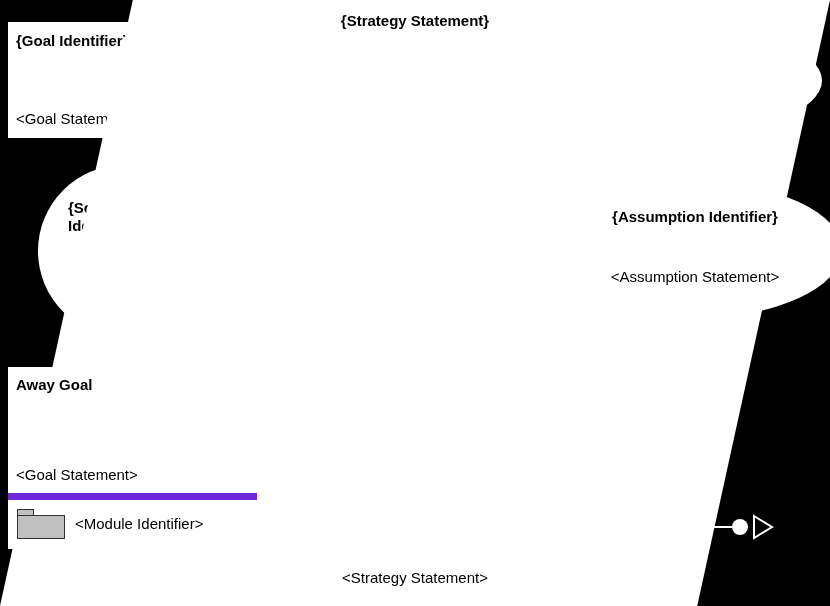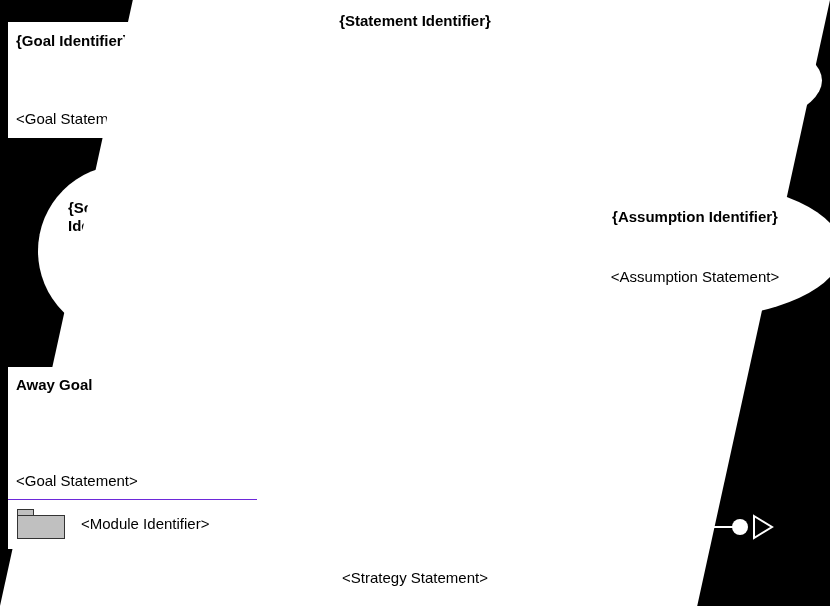--- a/index.html
+++ b/index.html
@@ -137,21 +137,21 @@
   #away-goal-node {
     left: 8px; top: 367px;
     width: 249px; height: 182px;
     padding: 0;
   }
   #away-goal-node .ag-top {
     position: relative;
     height: 133px;
     box-sizing: border-box;
     padding: 9px 8px 0 8px;
-    border-bottom: 1px solid #6d28d9;
+    border-bottom: 7px solid #6d28d9;
   }
   #away-goal-node .ag-top .stmt {
     position: absolute;
     left: 8px; bottom: 9px;
   }
   #away-goal-node .ag-bottom {
     position: relative;
     height: 48px;
     display: flex;
     align-items: center;
@@ -173,21 +173,21 @@
   }
   .folder-icon .body {
     position: absolute;
     left: 0; top: 6px;
     width: 48px; height: 24px;
     background: #c0c0c0;
     border: 1px solid #333333;
     box-sizing: border-box;
   }
   #away-goal-node .module-label {
-    margin-left: 16px;
+    margin-left: 10px;
   }
 
   
   #undeveloped-marker {
     position: absolute;
     left: 316px; top: 362px;
     width: 50px; height: 24px;
   }
 
   
@@ -226,21 +226,21 @@
 
   <div class="node" id="solution-node">
     <div class="ident">{Solution
 Identifier}</div>
     <div class="stmt">&lt;Solution
 Statement&gt;</div>
   </div>
 
   <div id="strategy-node">
     <div class="para-shape"></div>
-    <div class="ident">{Statement Identifier}</div>
+    <div class="ident">{Strategy Statement}</div>
     <div class="stmt">&lt;Strategy Statement&gt;</div>
   </div>
 
   <div class="node" id="assumption-node">
     <div class="ident">{Assumption Identifier}</div>
     <div class="stmt">&lt;Assumption Statement&gt;</div>
   </div>
 
   <div class="node" id="away-goal-node">
     <div class="ag-top">

